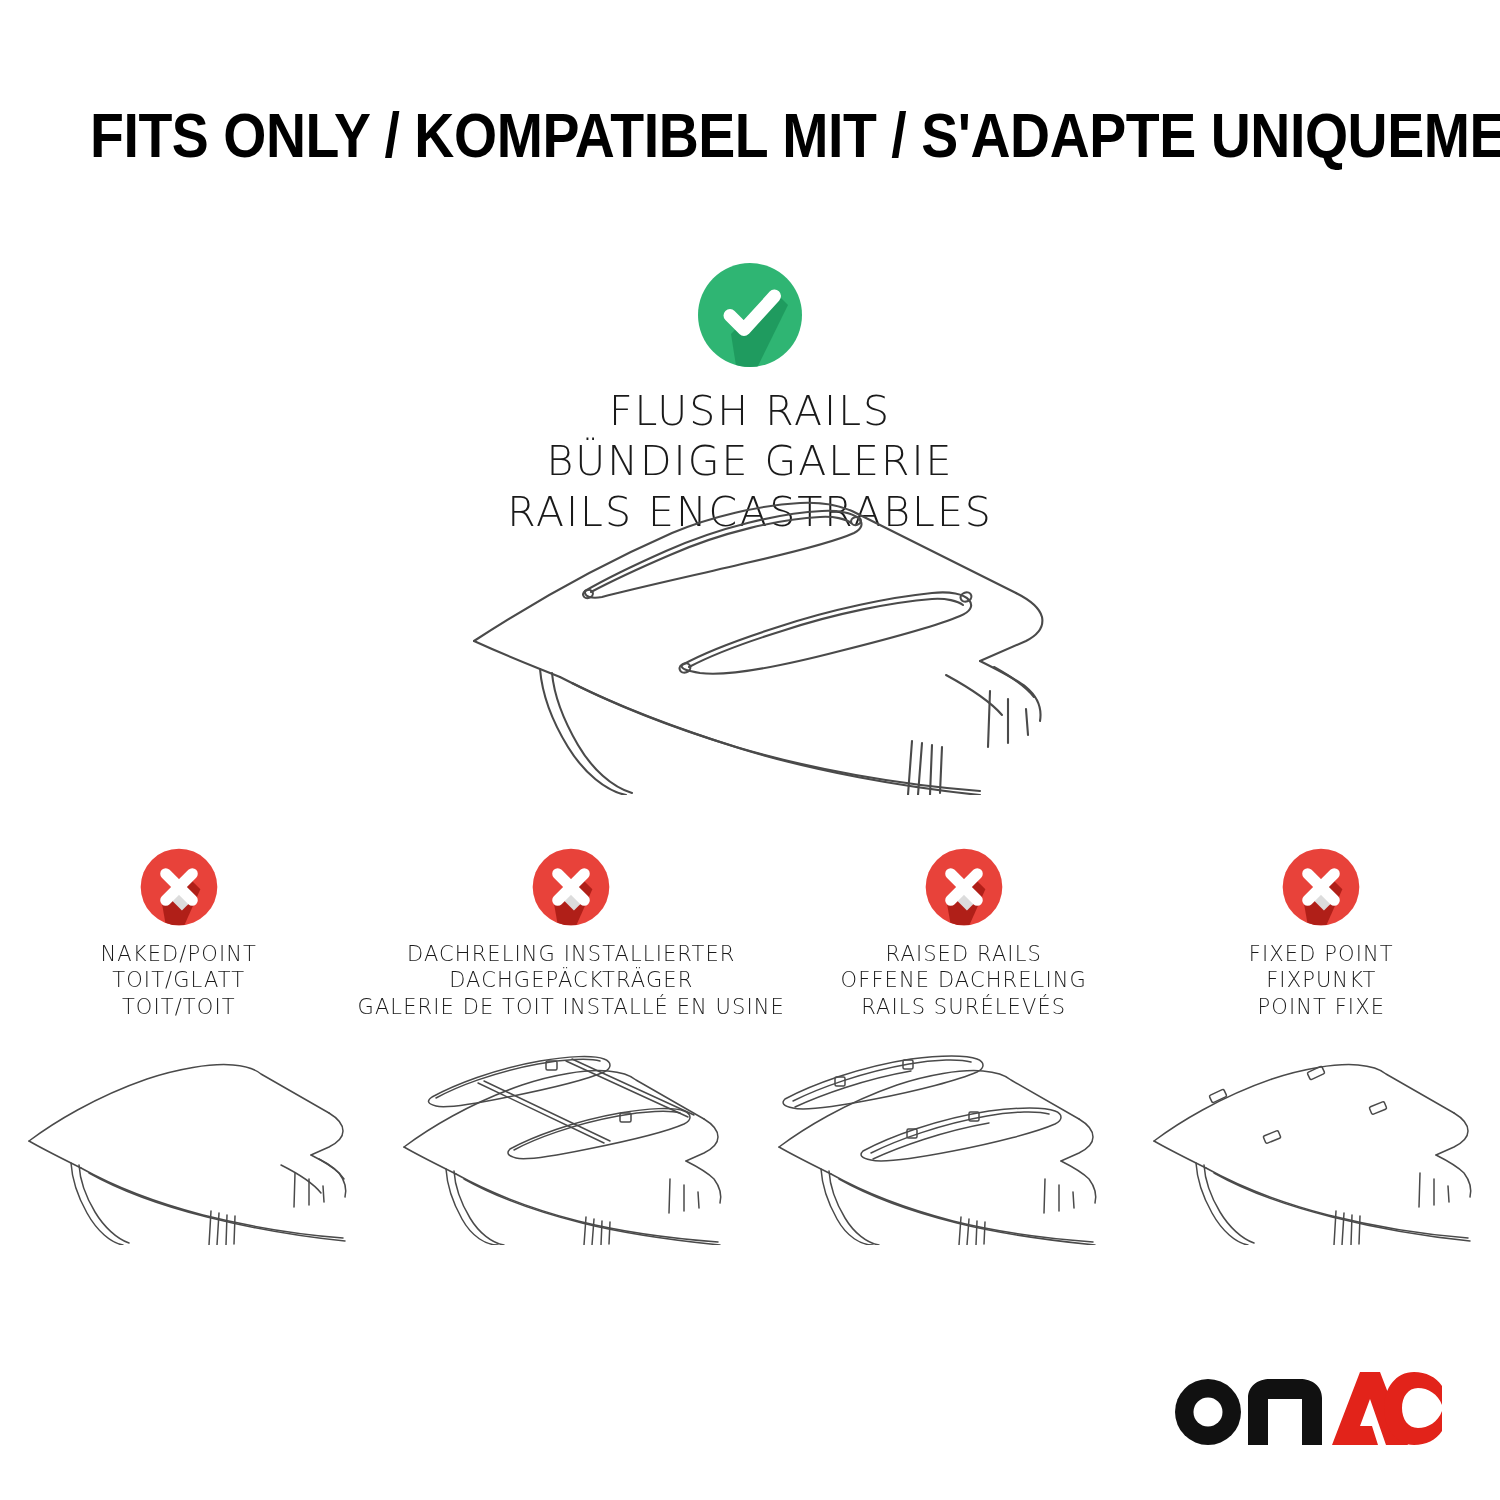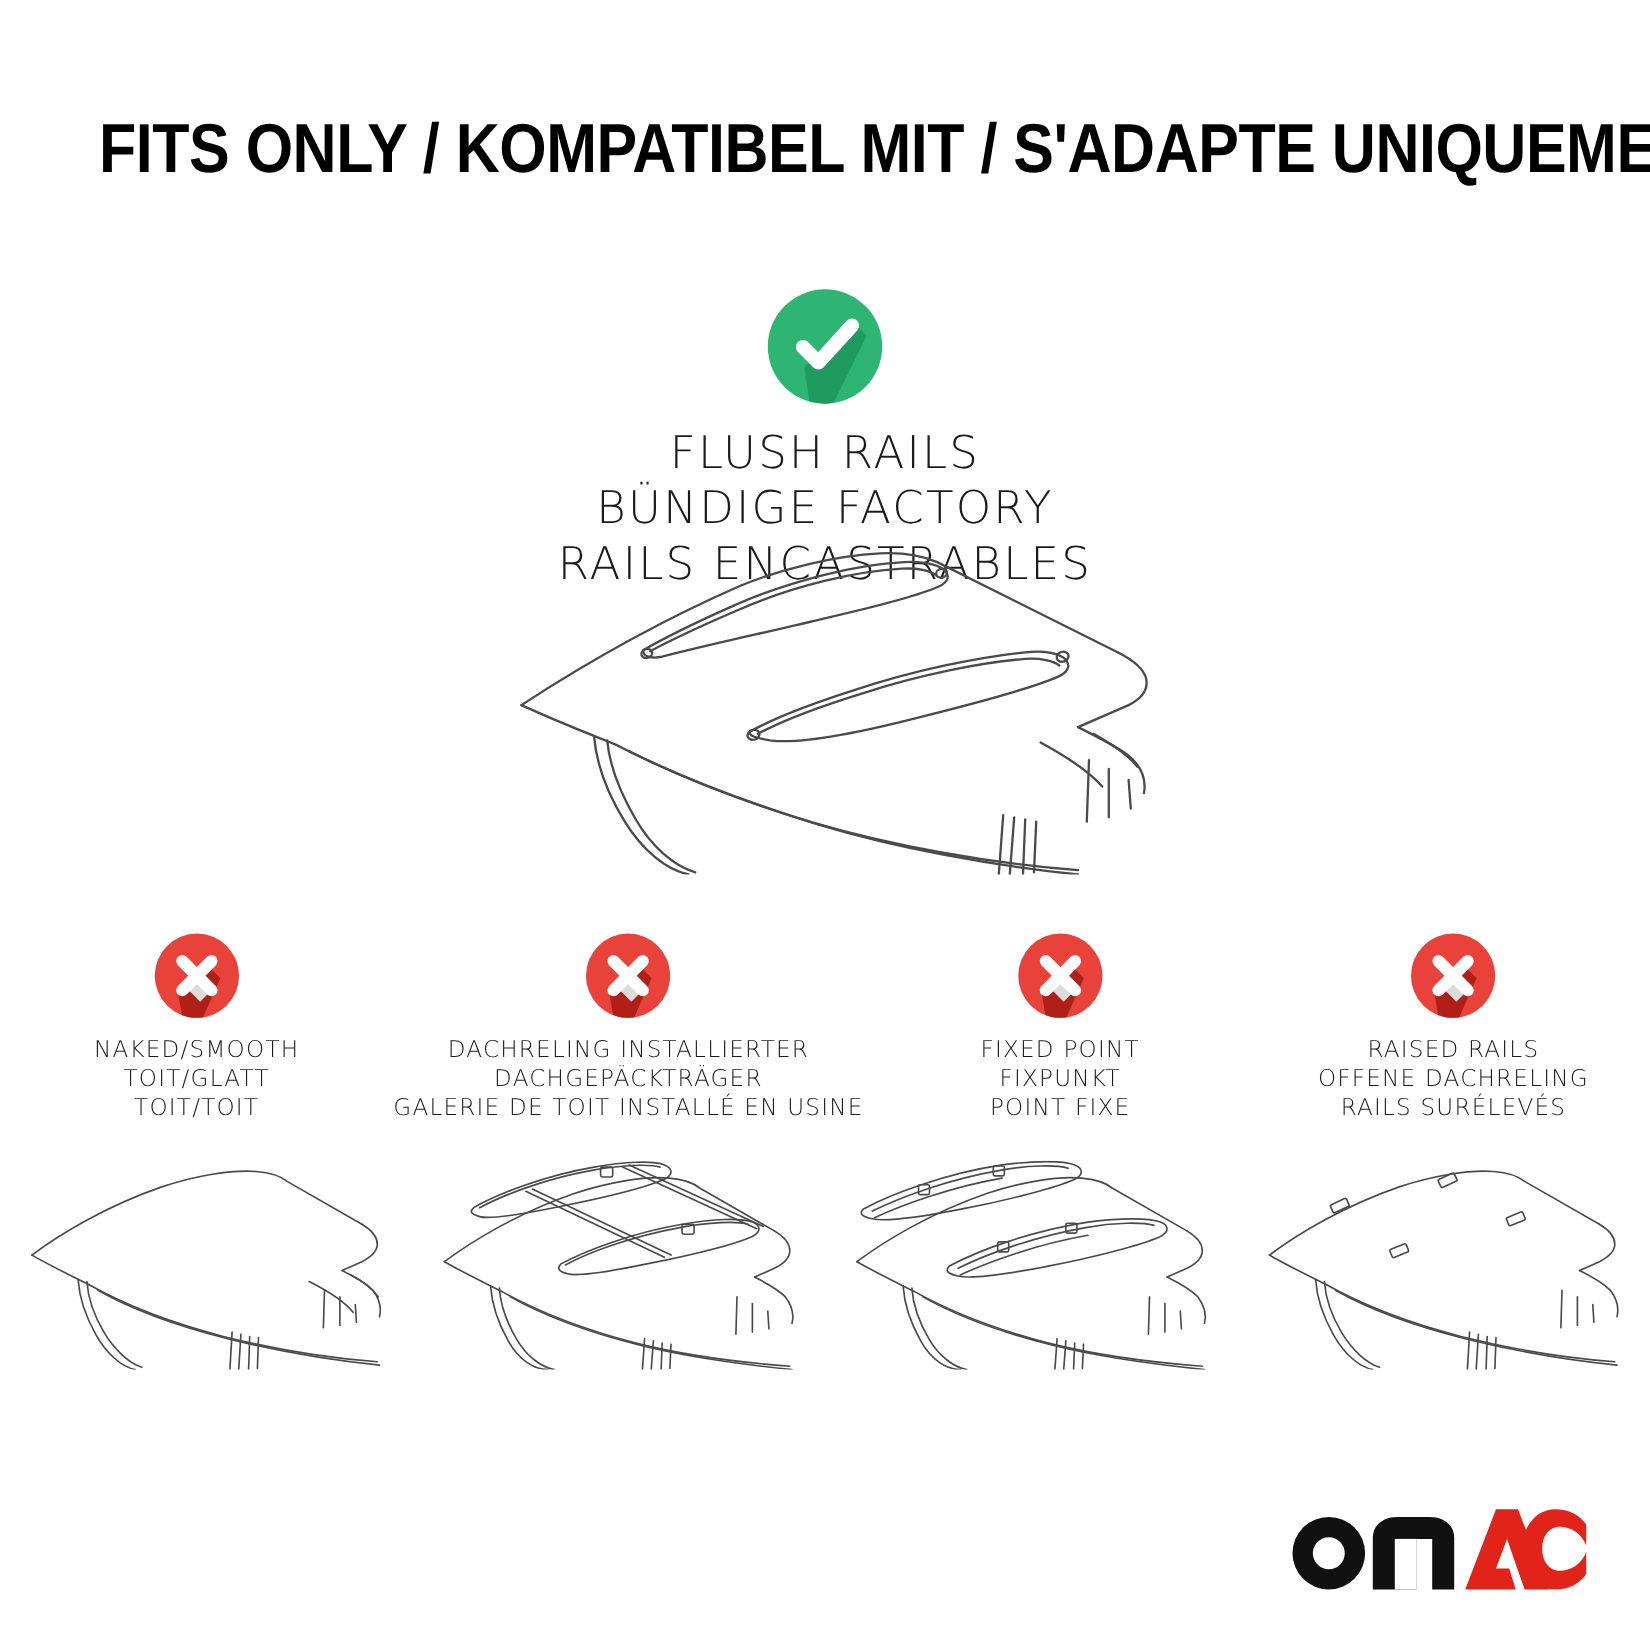--- a/index.html
+++ b/index.html
@@ -142,21 +142,21 @@
         <circle cx="57" cy="57" r="52" fill="#2fb573"></circle>
         <g clip-path="url(#ccirc)">
 
           <path d="M81.5 33.5 L95 47 L62 114 L44 114 L38 76 L49.5 64 Z" fill="#1f9a5e" opacity="0.95"></path>
         </g>
         <path d="M37 57.5 L51 71.5 L81.5 38" fill="none" stroke="#ffffff" stroke-width="13" stroke-linecap="round" stroke-linejoin="round"></path>
       </svg>
     </div>
 
     <div class="main-label">FLUSH RAILS</div>
-    <div class="main-label">BÜNDIGE FACTORY</div>
+    <div class="main-label">BÜNDIGE GALERIE</div>
     <div class="main-label">RAILS ENCASTRABLES</div>
   </div>
 
   <div id="main-vehicle">
     <svg width="600" height="300" viewBox="0 0 600 300">
       <g fill="none" stroke="#4a4a4a" stroke-width="2.1" stroke-linecap="round" stroke-linejoin="round">
 
         <path d="M14 146 C60 116 130 74 212 38 C250 22 300 10 340 8
                  C360 7 378 10 392 16 L556 98"></path>
         <path d="M556 98 C572 106 580 114 582 122
@@ -219,21 +219,21 @@
           </g>
           <g clip-path="url(#xc1)">
             <path d="M57 57 L75 75 L61 89 L43 71 Z" fill="#dcdcdc"></path>
           </g>
           <g stroke="#ffffff" stroke-width="15" stroke-linecap="round">
             <line x1="39" y1="39" x2="75" y2="75"></line>
             <line x1="75" y1="39" x2="39" y2="75"></line>
           </g>
         </svg>
       </div>
-      <div class="col-label">NAKED/SMOOTH</div>
+      <div class="col-label">NAKED/POINT</div>
       <div class="col-label">TOIT/GLATT</div>
       <div class="col-label">TOIT/TOIT</div>
     </div>
 
     <div class="col">
       <div class="col-icon">
         <svg width="84" height="84" viewBox="0 0 114 114">
           <defs>
               <clipPath id="xc2">
                 <circle cx="57" cy="57" r="52"></circle>
@@ -254,66 +254,66 @@
       </div>
       <div class="col-label narrow">DACHRELING INSTALLIERTER</div>
       <div class="col-label narrow">DACHGEPÄCKTRÄGER</div>
       <div class="col-label narrow">GALERIE DE TOIT INSTALLÉ EN USINE</div>
     </div>
 
     <div class="col">
       <div class="col-icon">
         <svg width="84" height="84" viewBox="0 0 114 114">
           <defs>
+              <clipPath id="xc3">
+                <circle cx="57" cy="57" r="52"></circle>
+              </clipPath>
+            </defs>
+          <circle cx="57" cy="57" r="52" fill="#e8423a"></circle>
+          <g clip-path="url(#xc3)">
+            <path d="M70 44 L86 60 L62 114 L40 114 L34 80 L48 66 Z" fill="#b01f18"></path>
+          </g>
+          <g clip-path="url(#xc3)">
+            <path d="M57 57 L75 75 L61 89 L43 71 Z" fill="#dcdcdc"></path>
+          </g>
+          <g stroke="#ffffff" stroke-width="15" stroke-linecap="round">
+            <line x1="39" y1="39" x2="75" y2="75"></line>
+            <line x1="75" y1="39" x2="39" y2="75"></line>
+          </g>
+        </svg>
+      </div>
+      <div class="col-label">RAISED RAILS</div>
+      <div class="col-label">OFFENE DACHRELING</div>
+      <div class="col-label">RAILS SURÉLEVÉS</div>
+    </div>
+
+    <div class="col">
+      <div class="col-icon">
+        <svg width="84" height="84" viewBox="0 0 114 114">
+          <defs>
               <clipPath id="xc4">
                 <circle cx="57" cy="57" r="52"></circle>
               </clipPath>
             </defs>
           <circle cx="57" cy="57" r="52" fill="#e8423a"></circle>
           <g clip-path="url(#xc4)">
             <path d="M70 44 L86 60 L62 114 L40 114 L34 80 L48 66 Z" fill="#b01f18"></path>
           </g>
           <g clip-path="url(#xc4)">
             <path d="M57 57 L75 75 L61 89 L43 71 Z" fill="#dcdcdc"></path>
           </g>
           <g stroke="#ffffff" stroke-width="15" stroke-linecap="round">
             <line x1="39" y1="39" x2="75" y2="75"></line>
             <line x1="75" y1="39" x2="39" y2="75"></line>
           </g>
         </svg>
       </div>
       <div class="col-label">FIXED POINT</div>
       <div class="col-label">FIXPUNKT</div>
       <div class="col-label">POINT FIXE</div>
-    </div>
-
-    <div class="col">
-      <div class="col-icon">
-        <svg width="84" height="84" viewBox="0 0 114 114">
-          <defs>
-              <clipPath id="xc3">
-                <circle cx="57" cy="57" r="52"></circle>
-              </clipPath>
-            </defs>
-          <circle cx="57" cy="57" r="52" fill="#e8423a"></circle>
-          <g clip-path="url(#xc3)">
-            <path d="M70 44 L86 60 L62 114 L40 114 L34 80 L48 66 Z" fill="#b01f18"></path>
-          </g>
-          <g clip-path="url(#xc3)">
-            <path d="M57 57 L75 75 L61 89 L43 71 Z" fill="#dcdcdc"></path>
-          </g>
-          <g stroke="#ffffff" stroke-width="15" stroke-linecap="round">
-            <line x1="39" y1="39" x2="75" y2="75"></line>
-            <line x1="75" y1="39" x2="39" y2="75"></line>
-          </g>
-        </svg>
-      </div>
-      <div class="col-label">RAISED RAILS</div>
-      <div class="col-label">OFFENE DACHRELING</div>
-      <div class="col-label">RAILS SURÉLEVÉS</div>
     </div>
   </div>
 
   <div id="veh-row">
 
     <div class="veh-cell">
       <svg width="330" height="190" viewBox="0 0 330 190">
         <g fill="none" stroke="#4a4a4a" stroke-width="1.5" stroke-linecap="round" stroke-linejoin="round">
           <path d="M6 86 C30 68 72 42 124 24 C154 14 188 8 210 10 C222 11 232 14 238 19 L306 58"></path>
           <path d="M306 58 C316 64 320 70 320 76 C320 83 314 88 306 92 L288 100"></path>

